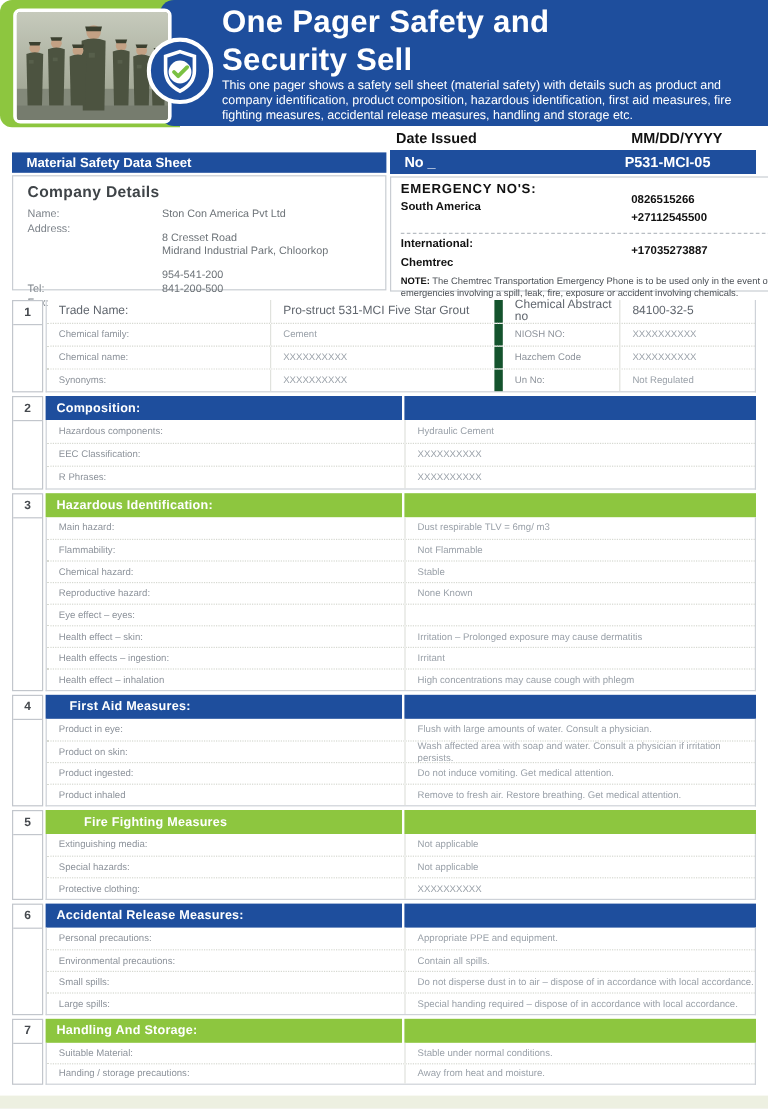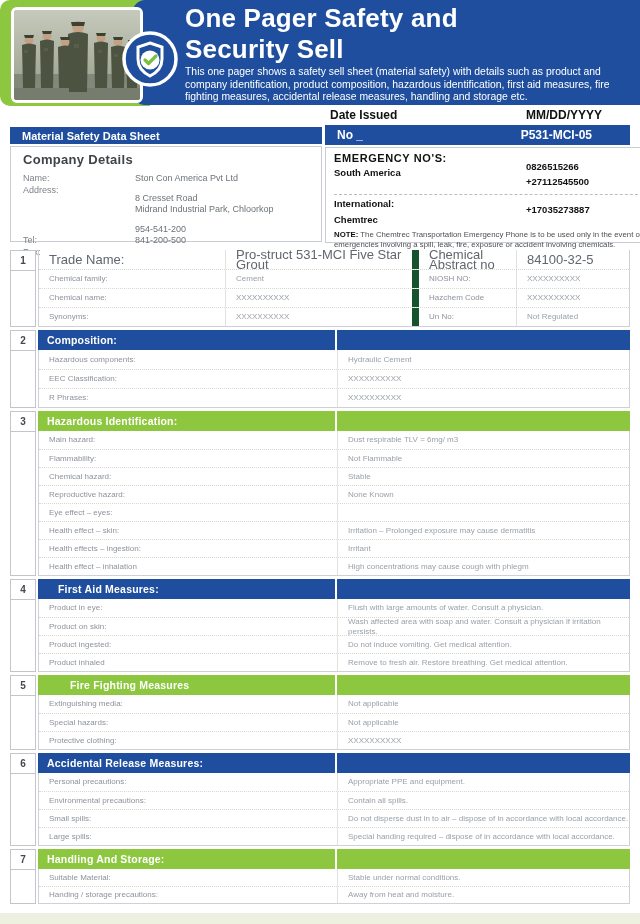--- a/index.html
+++ b/index.html
@@ -59,21 +59,21 @@
   .trow:first-child { border-top:none; }
   .cell { font-size:8px; color:#8d939b; display:flex; align-items:center; padding-left:10px; line-height:9.5px; }
   .cell.lab { border-right:1px solid #e0e2dd; }
   .cell.val { color:#9aa1a9; }
   .two .cell.lab { width:299px; }
   .two .cell.val { flex:1; }
   .four .c1 { width:187px; border-right:1px solid #e0e2dd; }
   .four .c2 { width:193px; border-right:7px solid #14532d; }
   .four .c3 { width:98px;  border-right:1px solid #e0e2dd; }
   .four .c4 { flex:1; }
-  .trow.lg .cell { font-size:13px; color:#60666e; }
+  .trow.lg .cell { font-size:10px; color:#60666e; }
 
   .bottom-strip { position:absolute; left:0; top:913px; width:640px; height:11px; background:#edf0e1; }
 </style>
 </head>
 <body>
 
 <div id="slide">
 
   <div class="hdr-green"></div>
   <div class="hdr-blue"></div>

